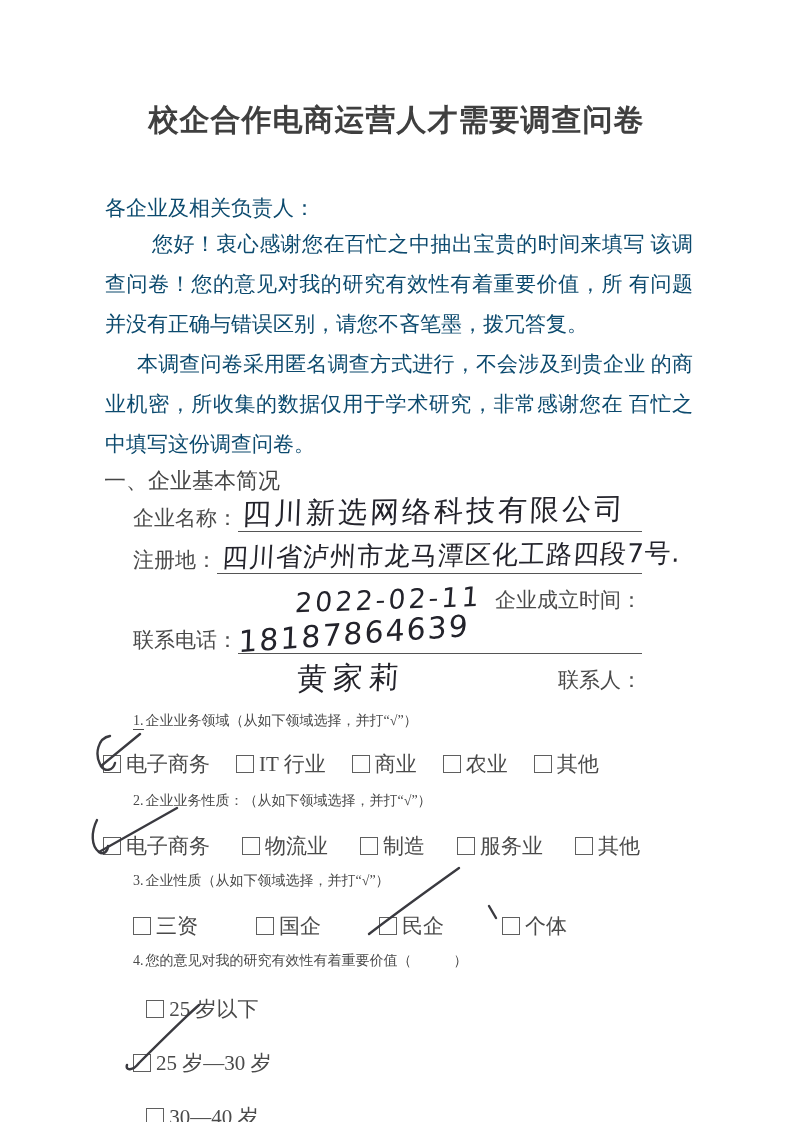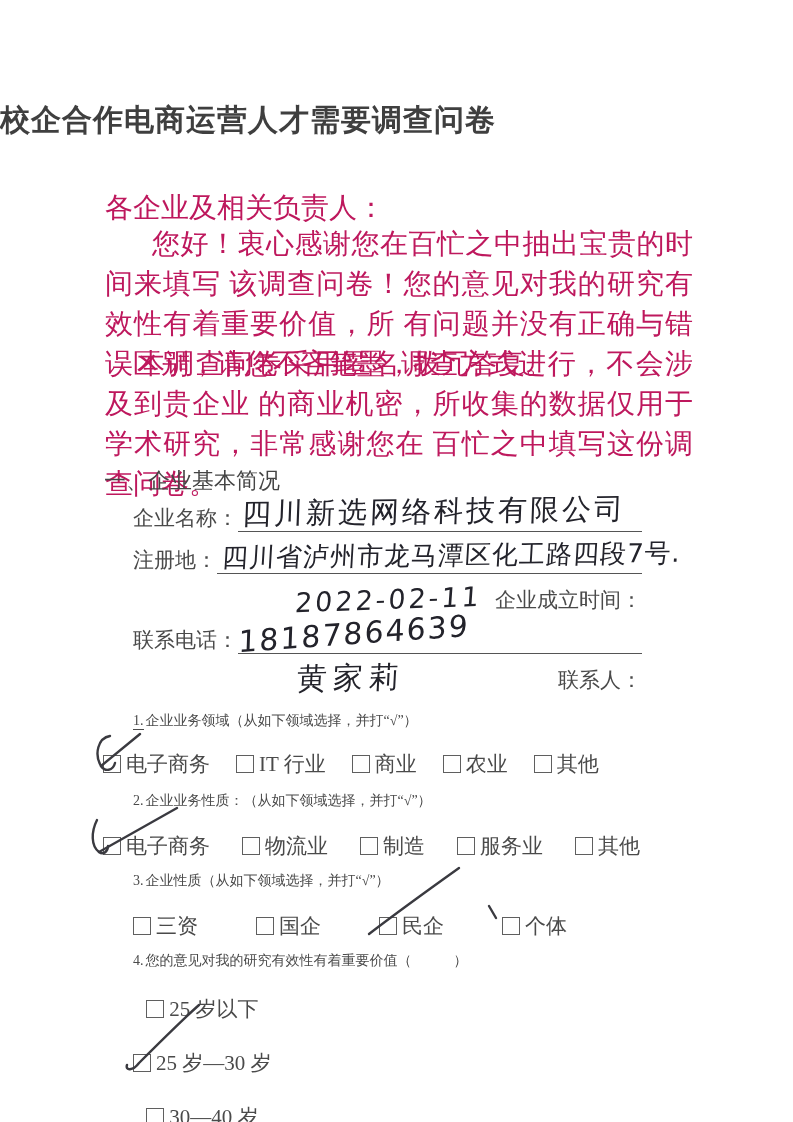--- a/index.html
+++ b/index.html
@@ -4,24 +4,24 @@
 <style>
   html,body{margin:0;padding:0;}
   body{
     width:793px;height:1122px;background:#ffffff;position:relative;
     font-family:"Liberation Serif","DejaVu Serif",serif;
     color:#4a4a4a;overflow:hidden;
   }
   .page{position:absolute;inset:0;width:793px;height:1122px;background:#fff;}
   .abs{position:absolute;}
   .title{
-    left:0;top:100px;width:100%;
+    left:0;top:100px;width:100%;text-align:center;
     font-size:30px;font-weight:600;letter-spacing:1px;color:#3f3f3f;
   }
-  .body-text{font-size:28px;line-height:40px;color:#be185d;}
+  .body-text{font-size:21px;line-height:40px;color:#0c4a6e;}
   .salutation{left:105px;top:188px;}
   .para{left:105px;width:588px;text-align:justify;}
   .p1{top:224px;text-indent:47px;}
   .p2{top:344px;text-indent:32px;}
   .heading{left:104px;top:466px;font-size:22px;color:#454545;}
   .field{
     left:133px;width:509px;display:flex;align-items:flex-end;
     font-size:21px;color:#4a4a4a;
   }
   .flabel{white-space:nowrap;}

